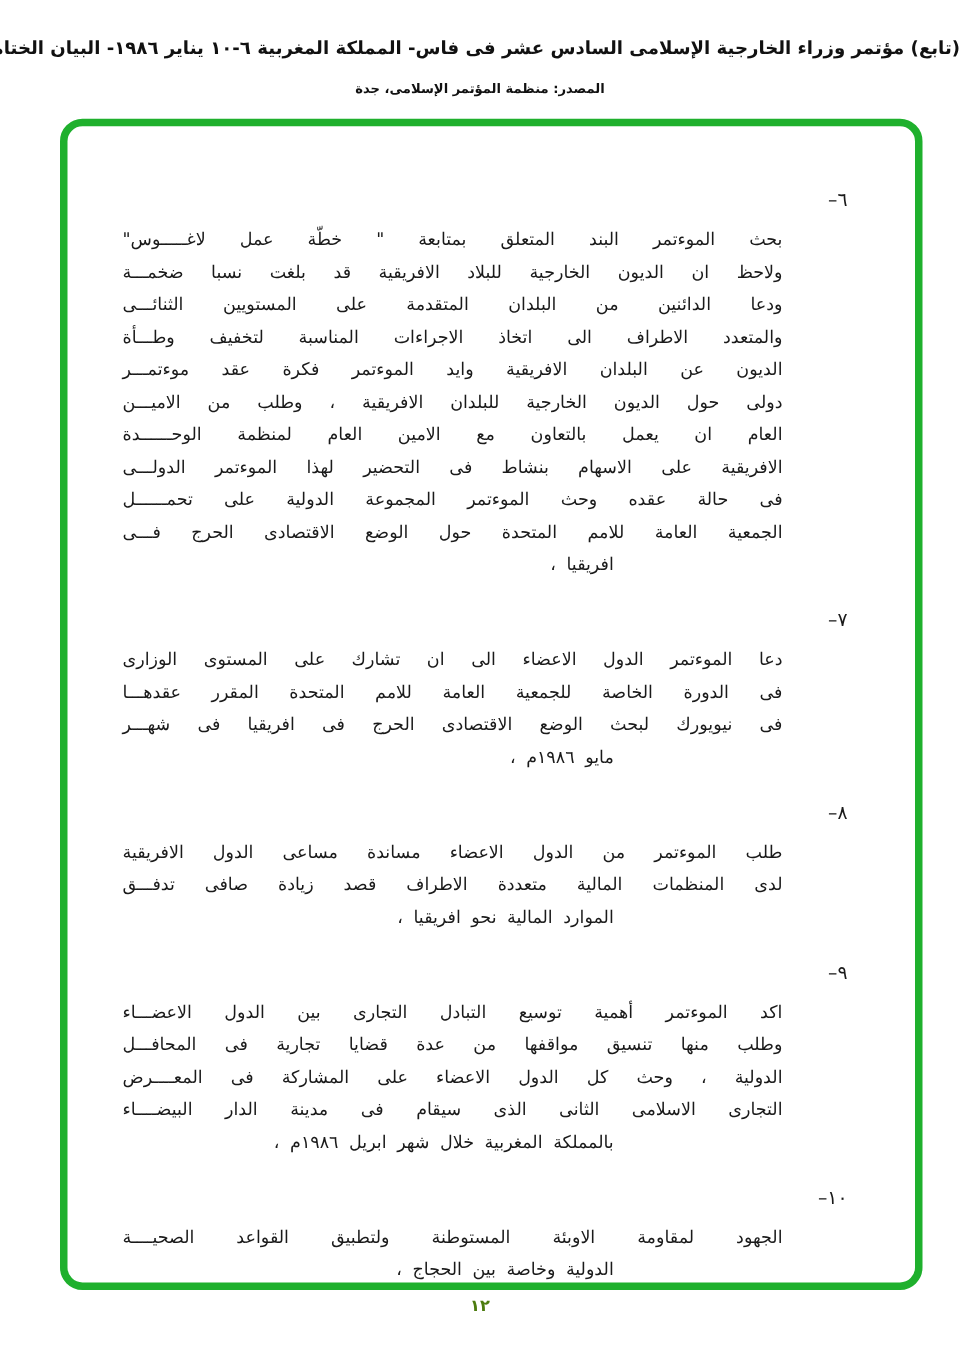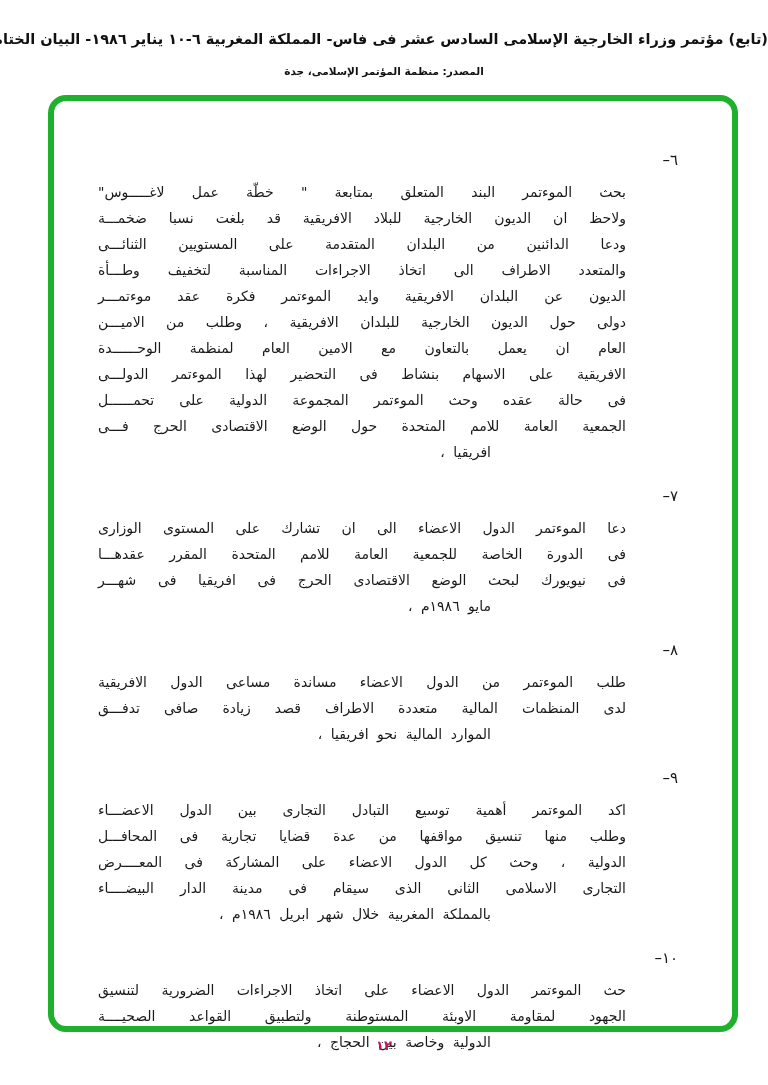--- a/index.html
+++ b/index.html
@@ -88,21 +88,21 @@
   
   .page-number {
     position: absolute;
     top: 1038px;
     left: 0;
     width: 768px;
     text-align: center;
     font-size: 13px;
     font-weight: bold;
     direction: rtl;
-    color: #be185d;
+    color: #4d7c0f;
     letter-spacing: 3px;
   }
 </style>
 </head>
 <body>
 
 <div class="page">
 
   <div class="header">
     <div class="header-title">(تابع) مؤتمر وزراء الخارجية الإسلامى السادس عشر فى فاس- المملكة المغربية ٦-١٠ يناير ١٩٨٦- البيان الختامى</div>
@@ -151,21 +151,20 @@
             <div class="line">اكد الموءتمر أهمية توسيع التبادل التجارى بين الدول الاعضـــاء</div>
             <div class="line">وطلب منها تنسيق مواقفها من عدة قضايا تجارية فى المحافـــل</div>
             <div class="line">الدولية ، وحث كل الدول الاعضاء على المشاركة فى المعــــرض</div>
             <div class="line">التجارى الاسلامى الثانى الذى سيقام فى مدينة الدار البيضــــاء</div>
             <div class="line last">بالمملكة المغربية خلال شهر ابريل ١٩٨٦م ،</div>
           </div>
         </div>
         <div class="item">
           <span class="num">١٠–</span>
           <div class="lines">
-            <div class="line">حث الموءتمر الدول الاعضاء على اتخاذ الاجراءات الضرورية لتنسيق</div>
             <div class="line">الجهود لمقاومة الاوبئة المستوطنة ولتطبيق القواعد الصحيــــة</div>
             <div class="line last">الدولية وخاصة بين الحجاج ،</div>
           </div>
         </div>
       </div>
   </div>
 
   <div class="page-number">١٢</div>
 
 </div>

